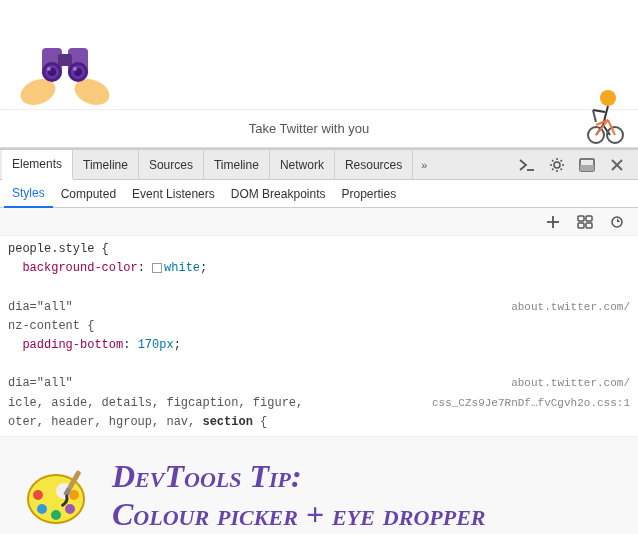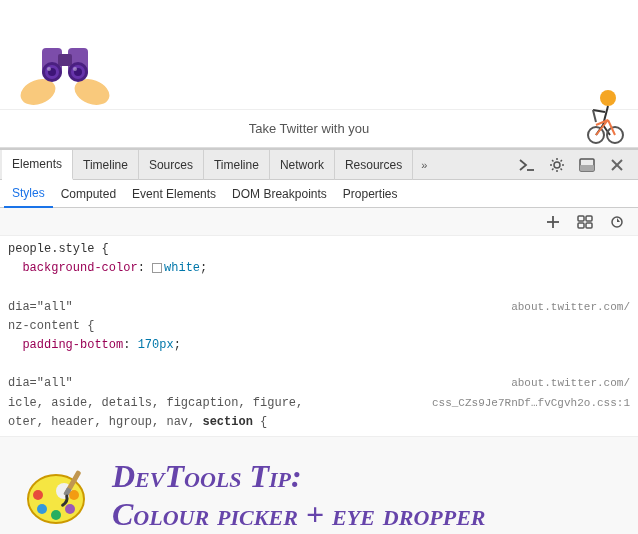--- a/index.html
+++ b/index.html
@@ -362,21 +362,21 @@
   </div>
 
   <div class="devtools-subtabs">
     <div class="subtab active">
       <span>Styles</span>
     </div>
     <div class="subtab">
       <span>Computed</span>
     </div>
     <div class="subtab">
-      <span>Event Elements</span>
+      <span>Event Listeners</span>
     </div>
     <div class="subtab">
       <span>DOM Breakpoints</span>
     </div>
     <div class="subtab">
       <span>Properties</span>
     </div>
   </div>
 
   <div class="inspect-bar">

